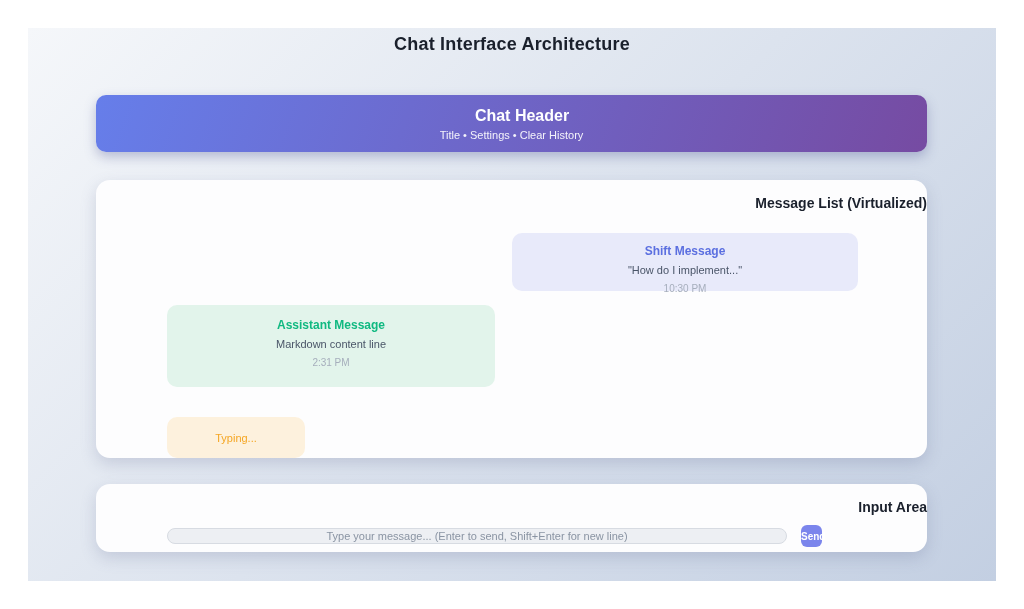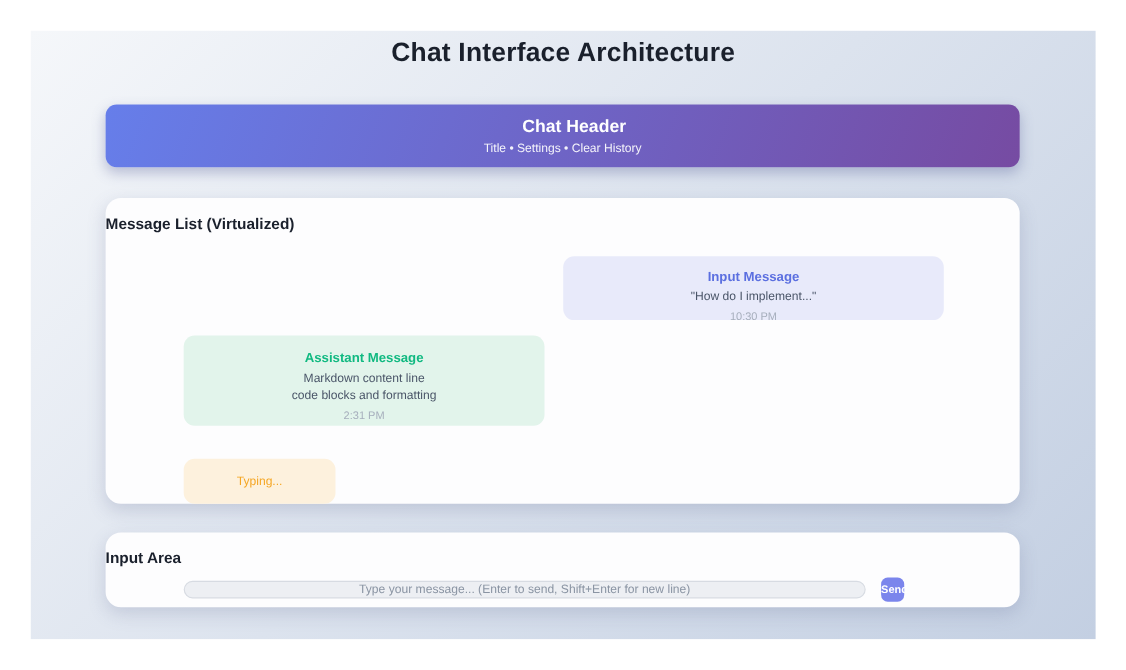--- a/index.html
+++ b/index.html
@@ -3,38 +3,38 @@
 <meta charset="utf-8">
 <style>
   * { margin:0; padding:0; box-sizing:border-box; }
   html,body { width:1024px; height:609px; background:#ffffff; font-family:"Liberation Sans", sans-serif; }
   .canvas {
     position:absolute; left:28px; top:28px; width:968px; height:553px;
     background:linear-gradient(135deg, #f5f7fa 0%, #c3cfe2 100%);
   }
   .page-title {
     position:absolute; top:6px; left:0; width:100%; text-align:center;
-    font-size:24px; font-weight:bold; color:#1a202c; letter-spacing:.2px;
+    font-size:18px; font-weight:bold; color:#1a202c; letter-spacing:.2px;
   }
   .chat-header {
     position:absolute; left:68px; top:67px; width:831px; height:57px;
     border-radius:10px; background:linear-gradient(110deg, #667eea 0%, #764ba2 100%);
     color:#ffffff; display:flex; flex-direction:column; align-items:center; justify-content:center;
     box-shadow:0 5px 12px rgba(80,90,150,0.35);
   }
   .chat-header .h-title { font-size:16px; font-weight:bold;margin-left:21px; }
   .chat-header .h-sub { font-size:11px; margin-top:4px; opacity:.92; }
   .panel {
     position:absolute; left:68px; width:831px; background:#fdfdfe;
     border-radius:14px; box-shadow:0 6px 16px rgba(90,100,140,0.22);
   }
   .panel.message-list { top:152px; height:278px; }
   .panel.input-area { top:456px; height:68px; }
   .panel-title {
-    position:absolute; top:15px; left:0; width:100%; text-align:left;
+    position:absolute; top:15px; left:0; width:100%; text-align:right;
     font-size:14px; font-weight:bold; color:#1a202c;
   }
   .bubble { position:absolute; border-radius:10px; text-align:center; }
   .bubble.user { left:416px; top:53px; width:346px; height:58px; background:#e8eafa; }
   .bubble.assistant { left:71px; top:125px; width:328px; height:82px; background:#e2f4eb; }
   .bubble.typing {
     left:71px; top:221px; width:138px; height:41px; background:#fdf1dd;
     display:flex; align-items:center; justify-content:center;margin-top:16px;
   }
   .bubble-label { font-size:12px; font-weight:bold; margin-top:11px; }
@@ -67,30 +67,29 @@
 
   <div class="chat-header">
     <div class="h-title">Chat Header</div>
     <div class="h-sub">Title • Settings • Clear History</div>
   </div>
 
   <div class="panel message-list">
     <div class="panel-title">Message List (Virtualized)</div>
 
     <div class="bubble user">
-      <div class="bubble-label">Input Message</div>
+      <div class="bubble-label">Shift Message</div>
       <div class="bubble-text">"How do I implement..."</div>
       <div class="bubble-time">10:30 PM</div>
     </div>
 
     <div class="bubble assistant">
       <div class="bubble-label">Assistant Message</div>
       <div class="bubble-text">
         <div>Markdown content line</div>
-        <div>code blocks and formatting</div>
       </div>
       <div class="bubble-time">2:31 PM</div>
     </div>
 
     <div class="bubble typing">
       <div class="typing-text">Typing...</div>
     </div>
   </div>
 
   <div class="panel input-area">

